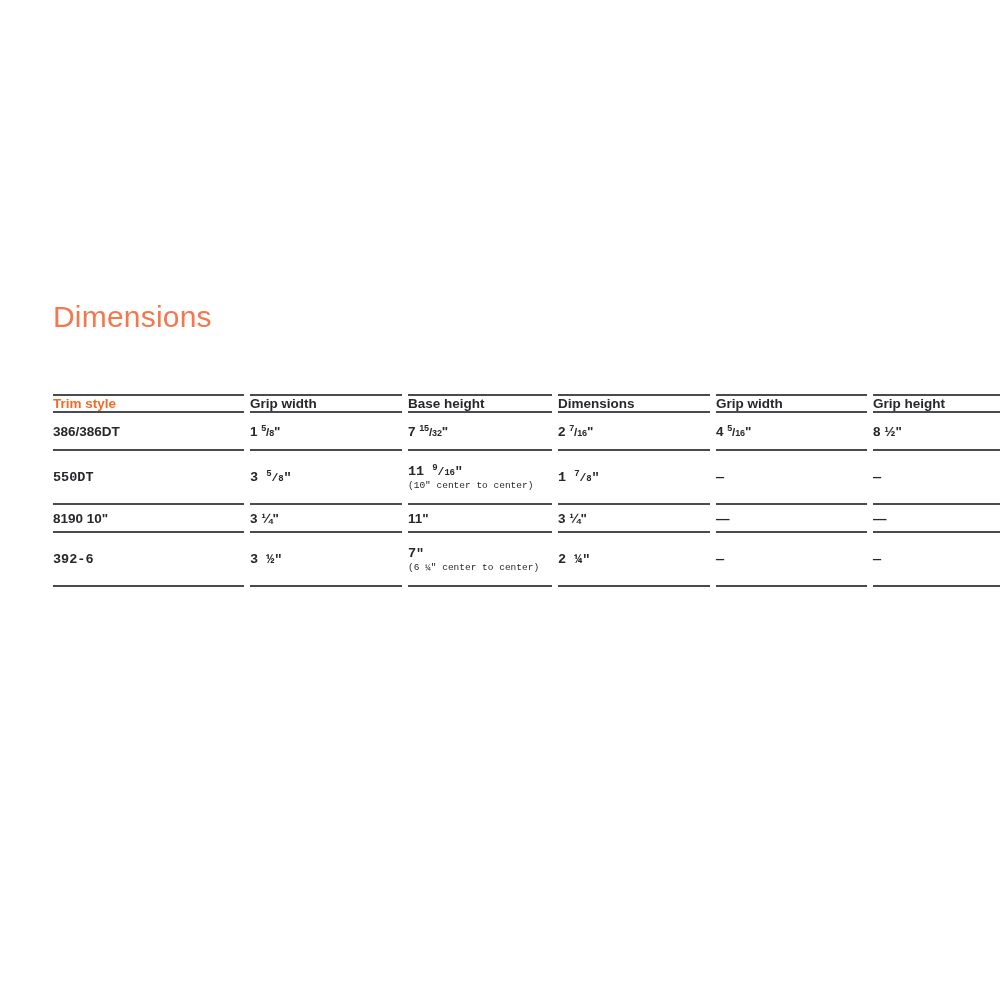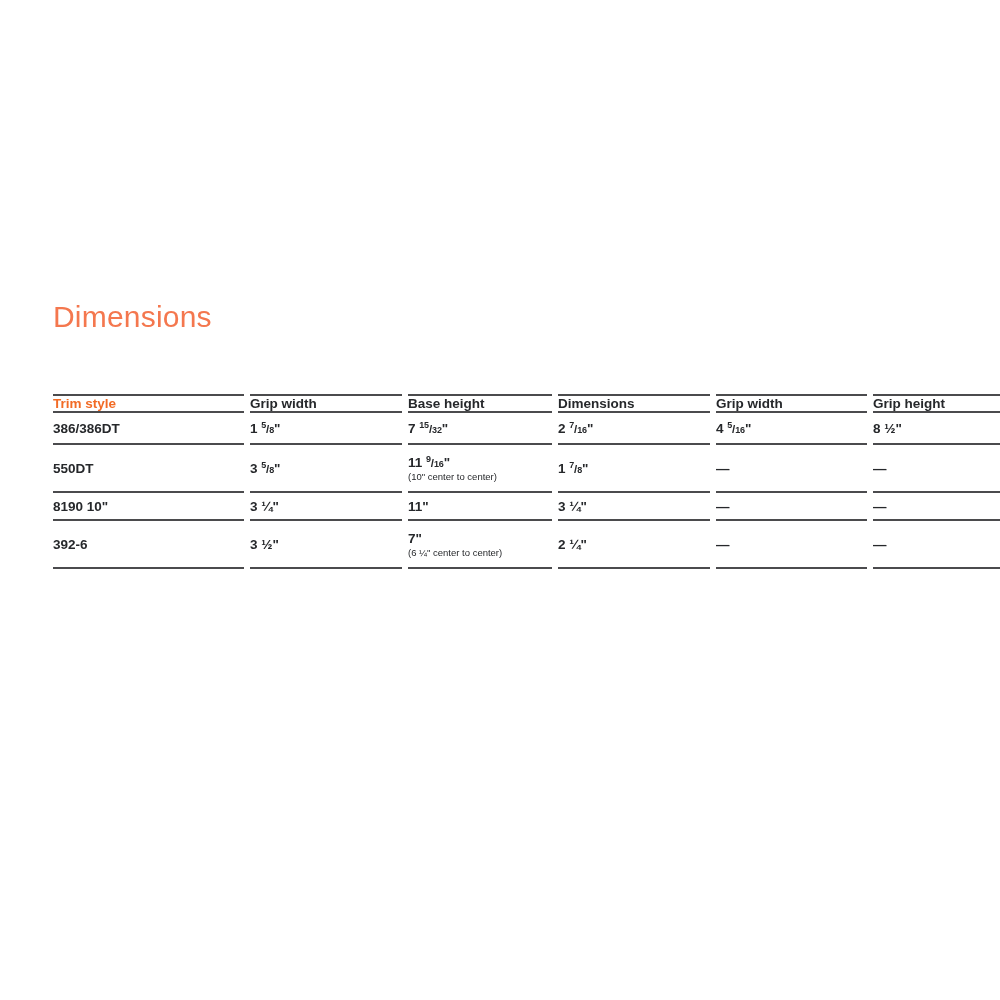--- a/index.html
+++ b/index.html
@@ -28,29 +28,29 @@
     width:982px;
     border-collapse:separate;border-spacing:6px 0;
     table-layout:fixed;
   }
   table.dims th, table.dims td{
     padding:0;margin:0;
     text-align:left;vertical-align:middle;
     font-size:13.5px;font-weight:700;
     color:var(--text);
     border-bottom:2px solid var(--rule);
-    height:32px;
+    height:38px;
     white-space:nowrap;overflow:visible;
   }
   table.dims thead th{
     border-top:2px solid var(--rule);
     height:16px;
   }
   table.dims thead th.accent{color:var(--accent);}
-  tr.tall td{height:48px;}
+  tr.tall td{height:54px;font-family:Liberation Mono, monospace;}
   tr.mid td{height:28px;}
   td sup{font-size:9px;vertical-align:4.5px;letter-spacing:-.2px;}
   td sub{font-size:9px;vertical-align:0;letter-spacing:-.2px;}
   td .sl{font-style:normal;font-size:11.5px;}
   .note{
     font-size:9.5px;font-weight:400;line-height:11px;margin-top:1px;
     white-space:nowrap;
   }
   .note:empty{display:none;}
 </style>

